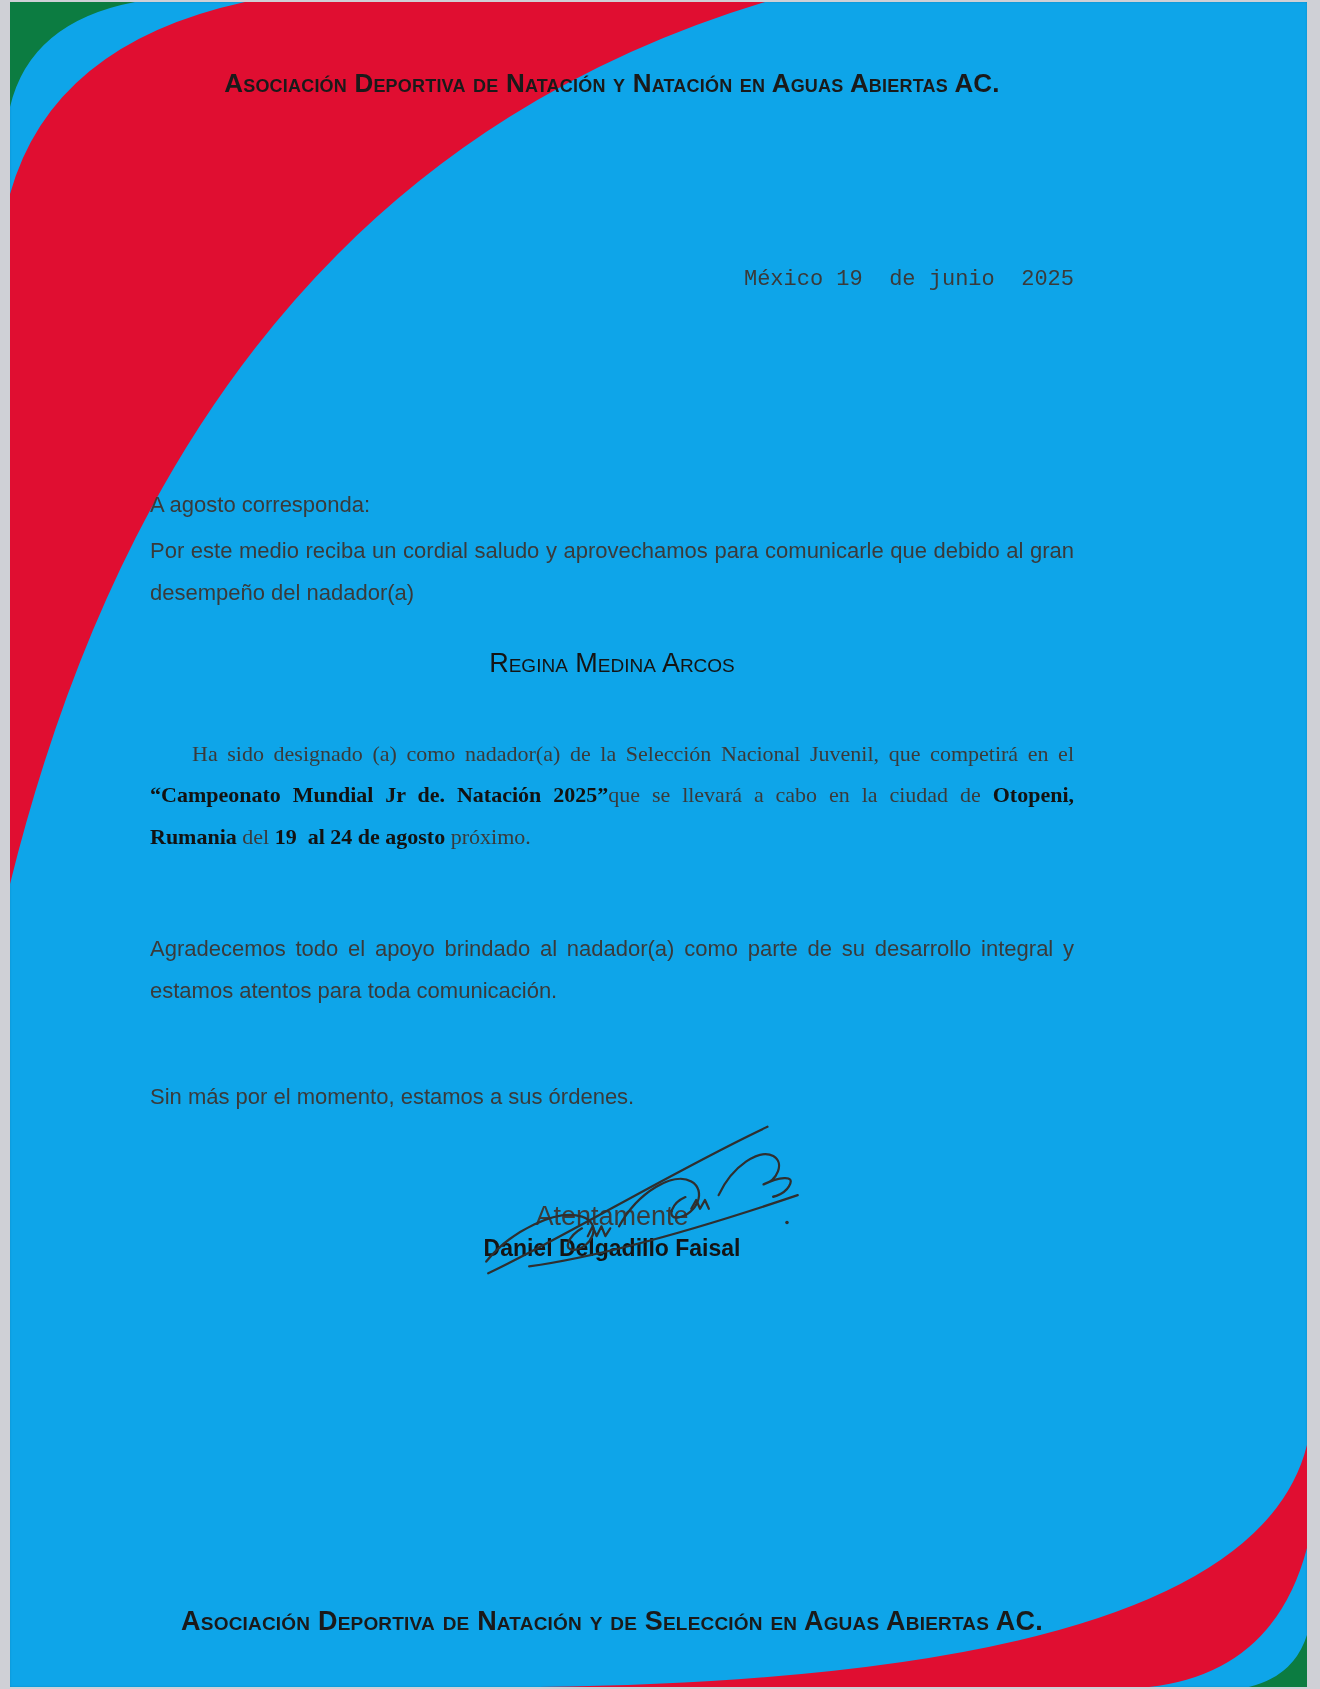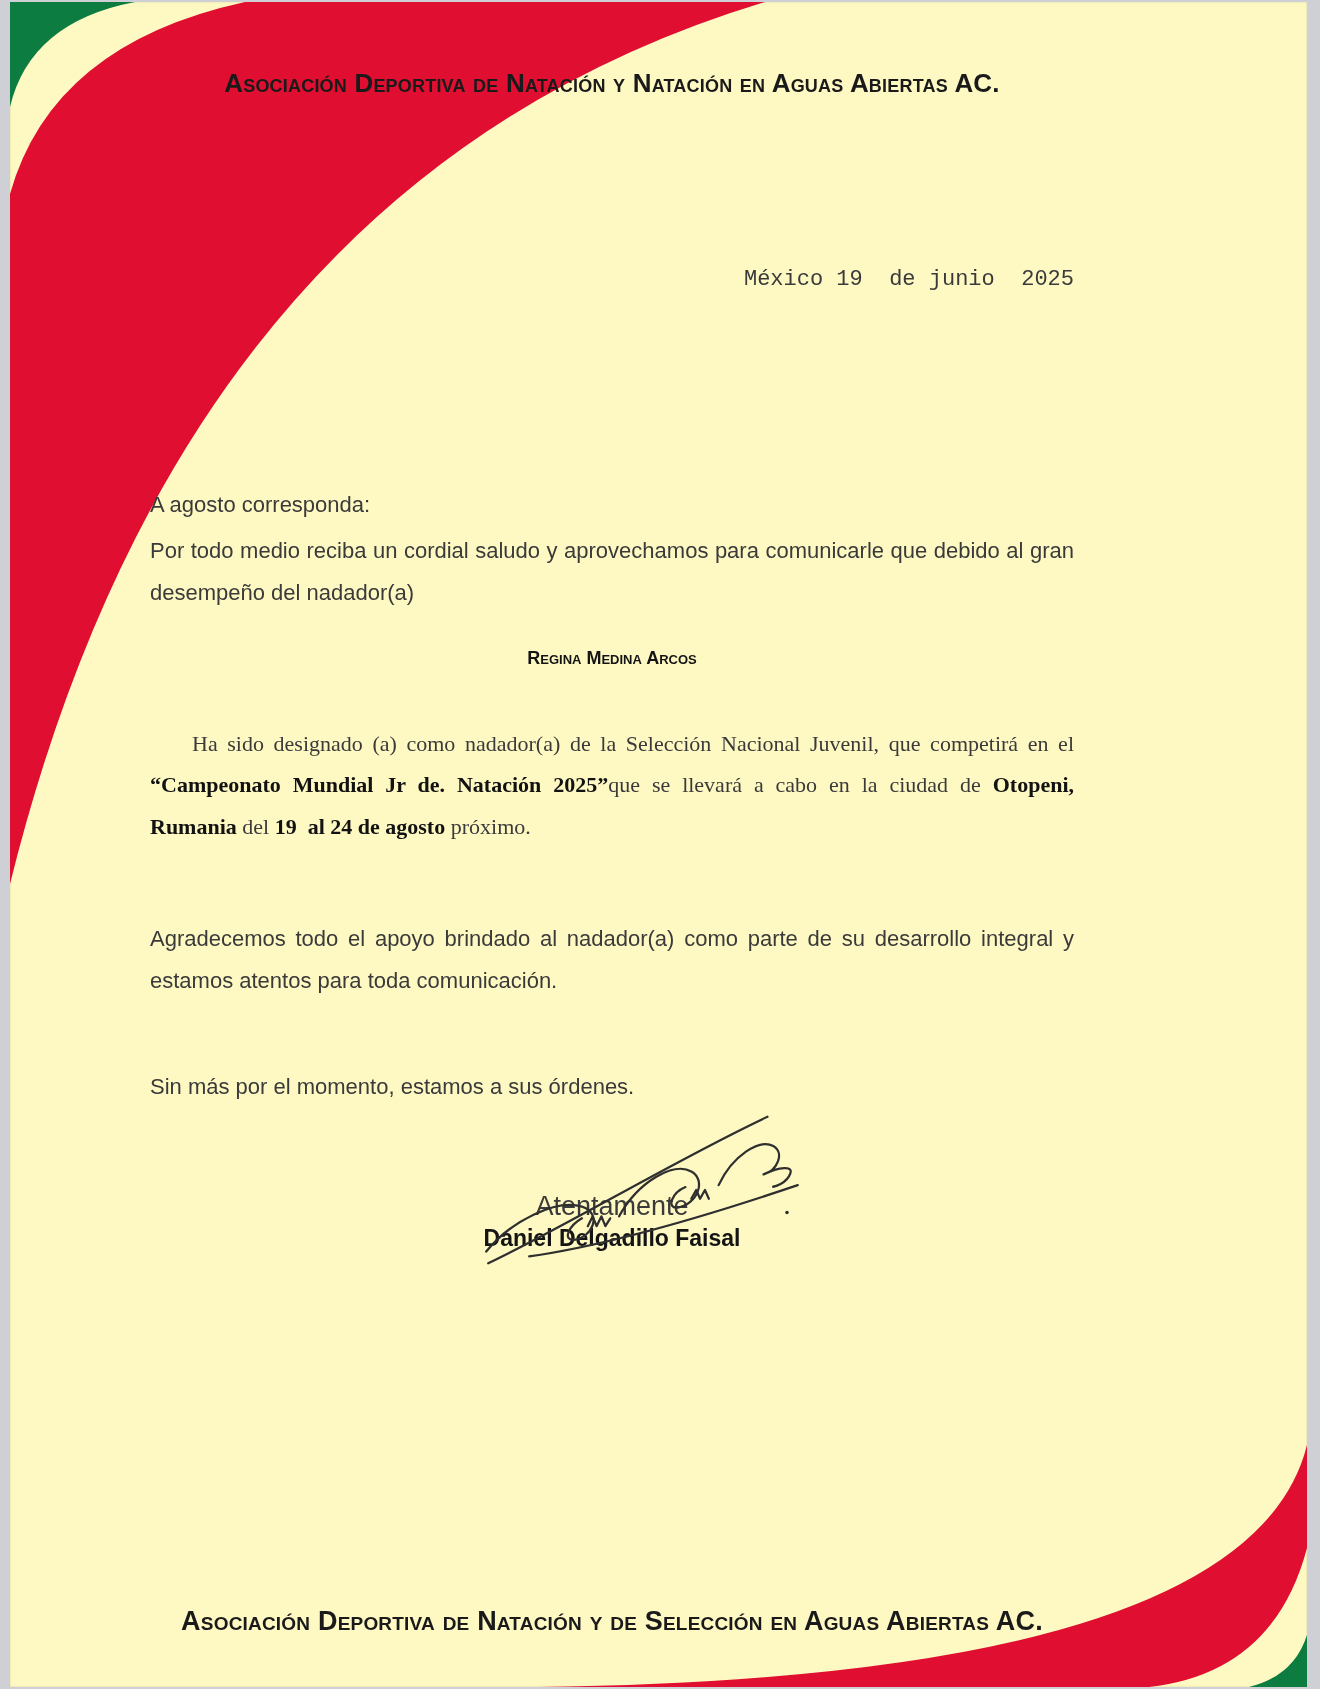--- a/index.html
+++ b/index.html
@@ -9,21 +9,21 @@
     height: 1689px;
     background: #cfd0d6;
     font-family: "Liberation Sans", sans-serif;
   }
   .page {
     position: absolute;
     left: 10px;
     right: 13px;
     top: 2px;
     bottom: 2px;
-    background: #fef9c3;
+    background: #0ea5e9;
     overflow: hidden;
     box-shadow: inset 0 0 2px rgba(0,0,0,.18);
   }
   
   .ribbon-tl {
     position: absolute;
     top: 0; left: 0;
     width: 758px; height: 888px;
     z-index: 1;
   }
@@ -70,22 +70,22 @@
   .para-support { margin-top: 70px; }
   .para-closing { margin-top: 64px; text-align: left; }
   .bold-run {
     font-weight: 700;
     color: #121212;
   }
   .keep-ws { white-space: pre-wrap; }
   .swimmer-name {
     margin-top: 34px;
     text-align: center;
-    font-size: 18px;
-    font-weight: 700;
+    font-size: 27px;
+    font-weight: 400;
     font-variant: small-caps;
     color: #141414;
   }
   .sig-block {
     position: relative;
     margin-top: 8px;
     padding-top: 62px;
     text-align: center;
   }
   .sig-svg {
@@ -133,21 +133,21 @@
   </svg>
 
   <div class="content">
 
     <h1 class="org-title">Asociación Deportiva de Natación y Natación en Aguas Abiertas AC.</h1>
 
     <div class="date-line">México 19  de junio  2025</div>
 
     <div class="salutation">A agosto corresponda:</div>
 
-    <p class="para para-intro">Por todo medio reciba un cordial saludo y aprovechamos para comunicarle que debido al gran desempeño del nadador(a)</p>
+    <p class="para para-intro">Por este medio reciba un cordial saludo y aprovechamos para comunicarle que debido al gran desempeño del nadador(a)</p>
 
     <div class="swimmer-name">Regina Medina Arcos</div>
 
     <p class="para para-designation"><span>Ha sido designado (a) como nadador(a) de la Selección Nacional Juvenil, que competirá en el </span><span class="bold-run">“Campeonato Mundial Jr de. Natación 2025”</span><span>que se llevará a cabo en la ciudad de </span><span class="bold-run">Otopeni, Rumania</span><span> del </span><span class="bold-run keep-ws">19  al 24 de agosto</span><span> próximo.</span></p>
 
     <p class="para para-support">Agradecemos todo el apoyo brindado al nadador(a) como parte de su desarrollo integral y estamos atentos para toda comunicación.</p>
 
     <p class="para para-closing">Sin más por el momento, estamos a sus órdenes.</p>
 
     <div class="sig-block">

